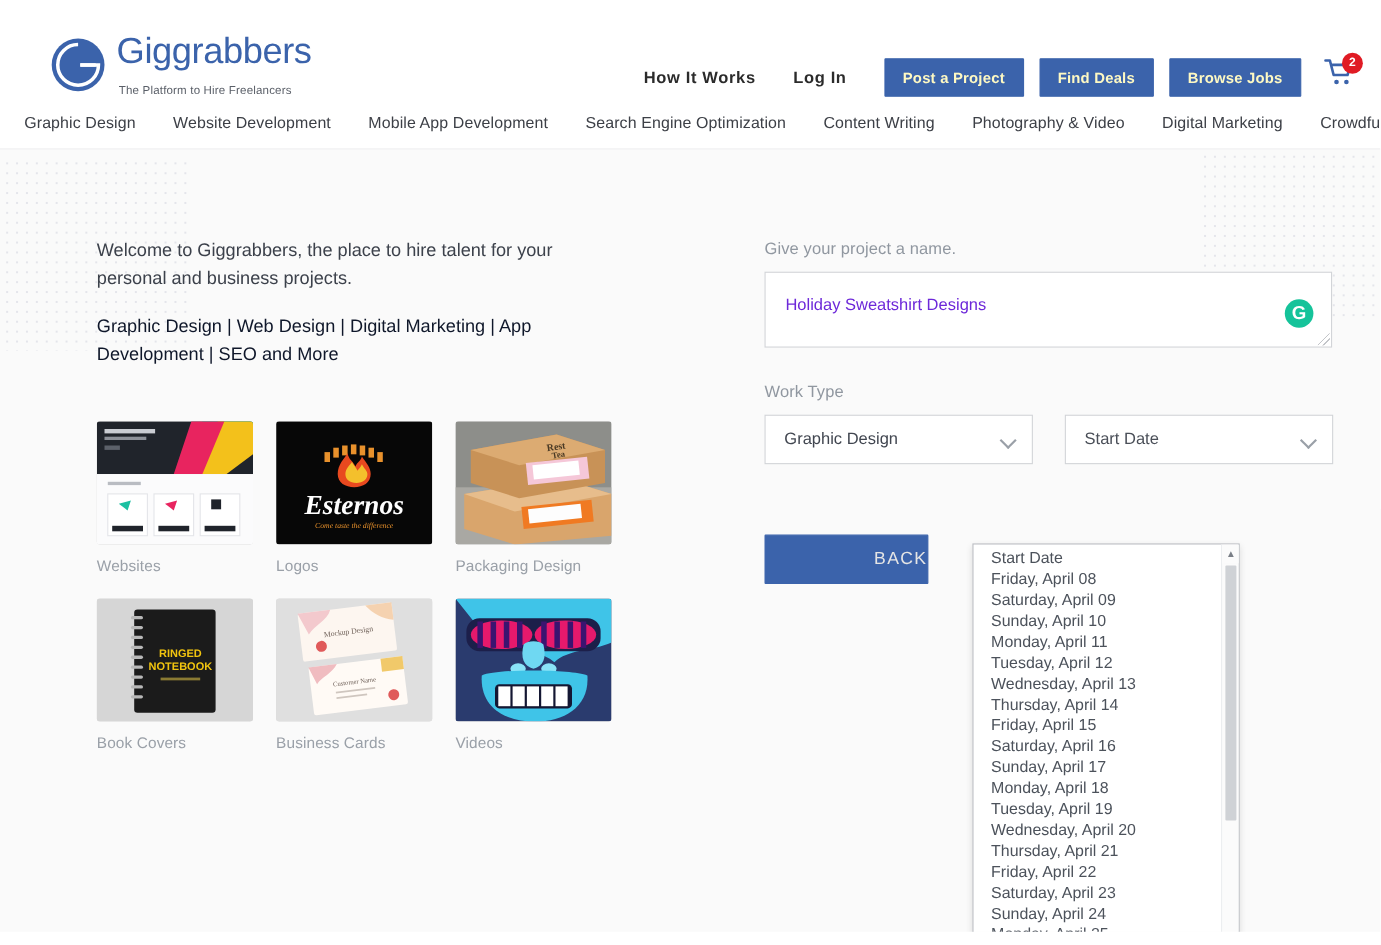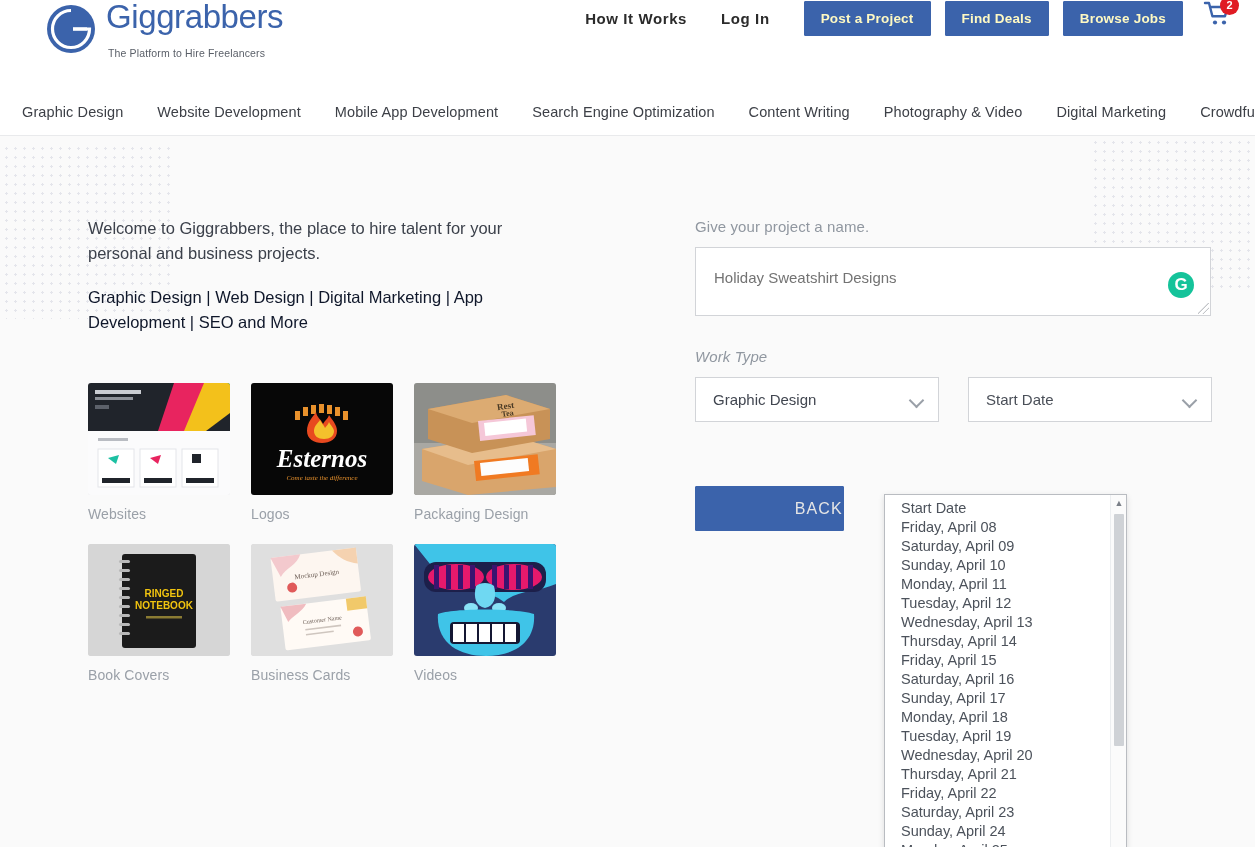--- a/index.html
+++ b/index.html
@@ -8,21 +8,21 @@
     font-family: "Liberation Sans", sans-serif;
     background: #ffffff;
     overflow: hidden;
   }
 
   
   .topbar {
     height: 88px;
     background: #ffffff;
     display: flex;
-    align-items: flex-start;
+    align-items: flex-end;
     position: relative;
   }
   .brand { display: flex; align-items: center; margin-left: 44px; }
   .brand-mark { width: 54px; height: 54px; flex: 0 0 54px; }
   .brand-text { margin-left: 8px; }
   .brand-name {
     font-size: 33px; color: #3b63ab; letter-spacing: -0.4px;
     line-height: 1.02; font-weight: 400;
   }
   .brand-tag {
@@ -106,36 +106,36 @@
   .field-label {
     font-size: 15px; color: #9097a0; letter-spacing: .1px;
   }
   .name-box {
     width: 516px; height: 69px; margin-top: 12px;
     background: #fff; border: 1px solid #d2d4d8;
     position: relative;
   }
   .name-val {
     position: absolute; left: 18px; top: 21px;
-    font-size: 15px; color: #737373;
+    font-size: 15px; color: #6d28d9;
   }
   .gram {
     position: absolute; right: 16px; top: 24px;
     width: 26px; height: 26px; border-radius: 50%;
     background: #15c39a; color: #fff;
     font-size: 17px; font-weight: bold; line-height: 26px; text-align: center;
     cursor: pointer;
   }
   .resize-grip {
     position: absolute; right: 1px; bottom: 1px; width: 11px; height: 11px;
     background: linear-gradient(135deg, transparent 45%, #c3c5c9 46%, #c3c5c9 52%, transparent 53%,
                  transparent 68%, #c3c5c9 69%, #c3c5c9 75%, transparent 76%);
     cursor: nwse-resize;
   }
-  .worktype-label { margin-top: 32px; font-style: italic; }
+  .worktype-label { margin-top: 32px; }
   .selects { display: flex; margin-top: 12px; }
   .select {
     width: 244px; height: 45px; background: #fff;
     border: 1px solid #d2d4d8; position: relative; cursor: pointer;
   }
   .select + .select { margin-left: 29px; }
   .select-val {
     position: absolute; left: 17px; top: 13px;
     font-size: 15px; color: #414650;
   }

